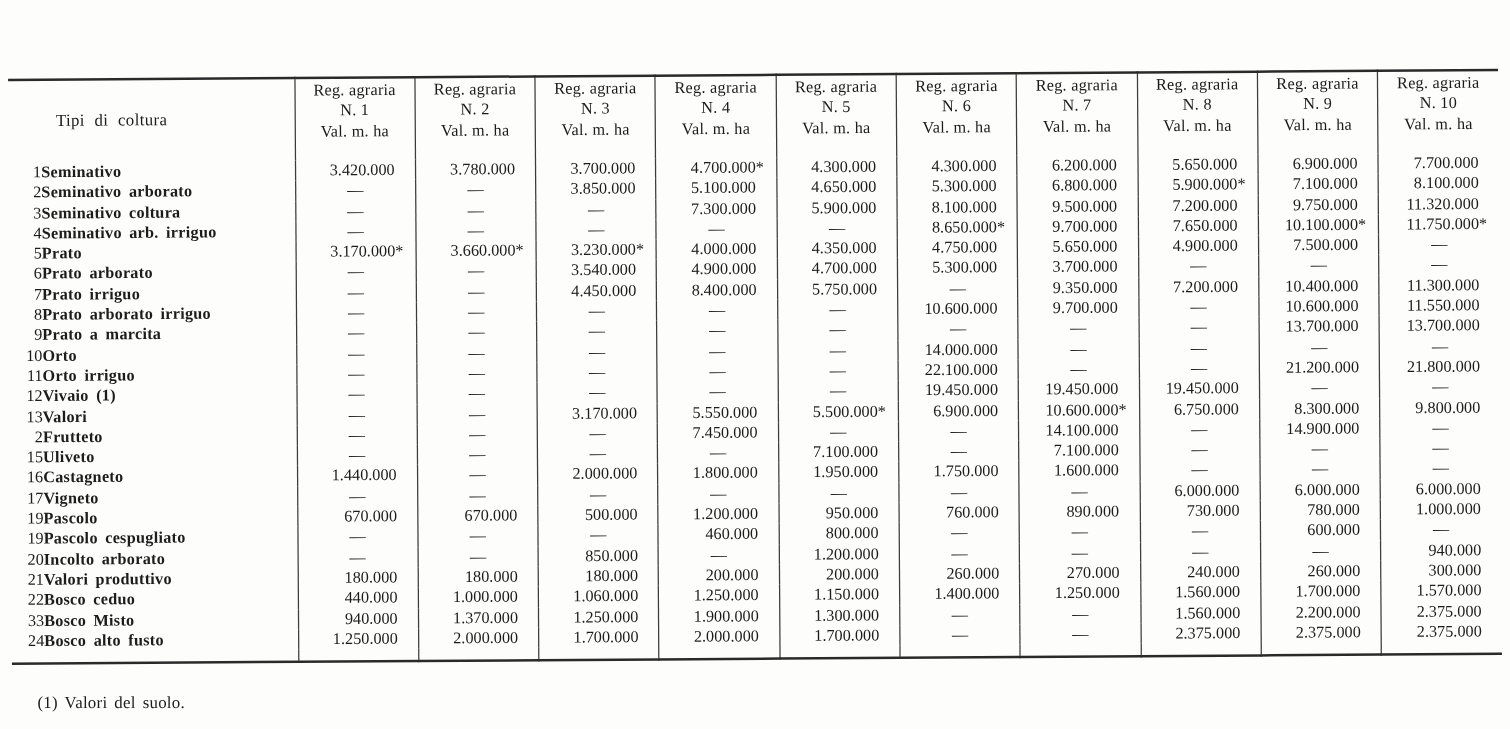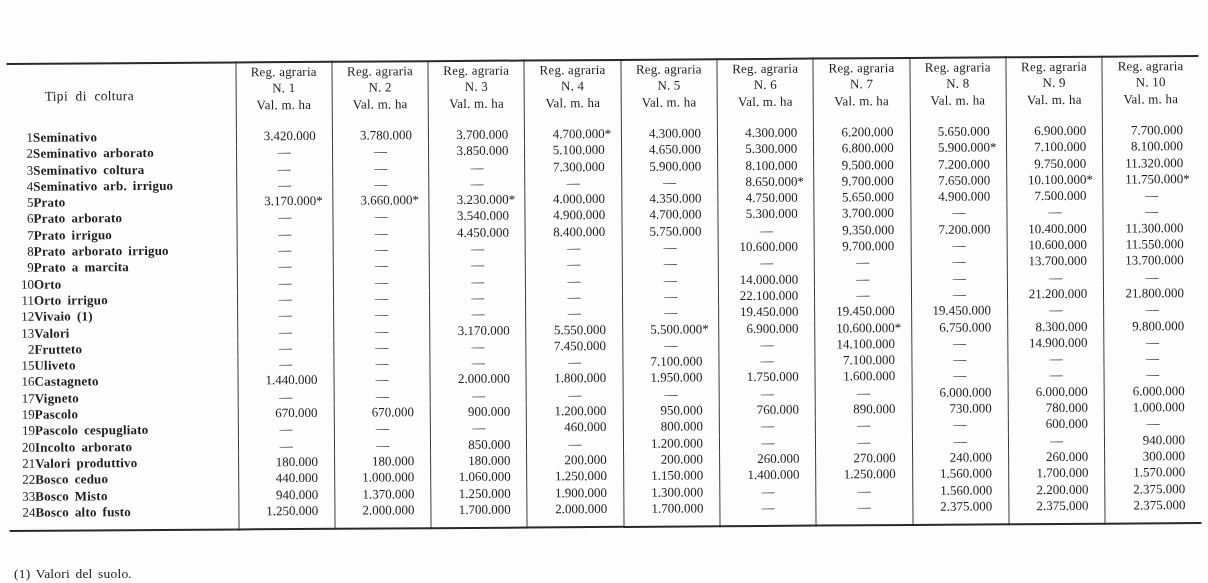--- a/index.html
+++ b/index.html
@@ -34,23 +34,22 @@
   }
   tbody td{font-size:13px;line-height:16.3px;height:16.3px;white-space:nowrap;}
   td.num{text-align:right;padding-right:16px;}
   td.dash{text-align:center;}
   .star{display:inline-block;width:0;overflow:visible;}
   td.label-cell{white-space:nowrap;}
   .rownum{display:inline-block;width:26px;text-align:right;}
   .rowlabel{margin-left:0;word-spacing:2.5px;letter-spacing:0.2px;font-weight:bold;}
   tr.spacer td{height:9px;}
   .footnote{
-    position:absolute;left:14px;top:554px;font-size:13.5px;word-spacing:2px;
+    position:absolute;left:30px;top:554px;font-size:13.5px;word-spacing:2px;
     letter-spacing:0.2px;
-    margin-top:12px;
   }
 </style>
 </head>
 <body>
 
 <div class="page">
 
   <div class="table-wrap">
     <table>
       <colgroup id="colgroup">
@@ -342,21 +341,21 @@
             <td class="vcol dash">—</td>
             <td class="vcol dash">—</td>
             <td class="vcol num">6.000.000</td>
             <td class="vcol num">6.000.000</td>
             <td class="vcol num">6.000.000</td>
           </tr>
           <tr>
             <td class="label-cell"><span class="rownum">19</span><span class="rowlabel">Pascolo</span></td>
             <td class="vcol num">670.000</td>
             <td class="vcol num">670.000</td>
-            <td class="vcol num">900.000</td>
+            <td class="vcol num">500.000</td>
             <td class="vcol num">1.200.000</td>
             <td class="vcol num">950.000</td>
             <td class="vcol num">760.000</td>
             <td class="vcol num">890.000</td>
             <td class="vcol num">730.000</td>
             <td class="vcol num">780.000</td>
             <td class="vcol num">1.000.000</td>
           </tr>
           <tr>
             <td class="label-cell"><span class="rownum">19</span><span class="rowlabel">Pascolo cespugliato</span></td>

